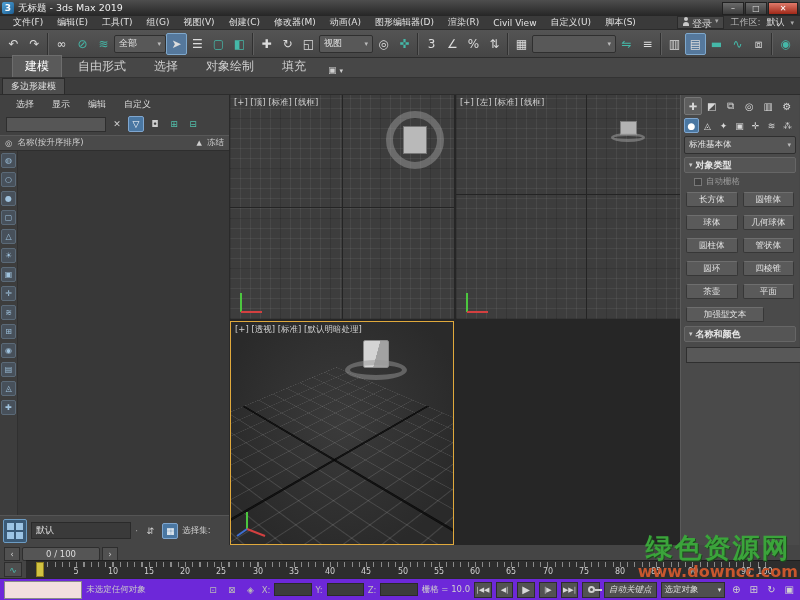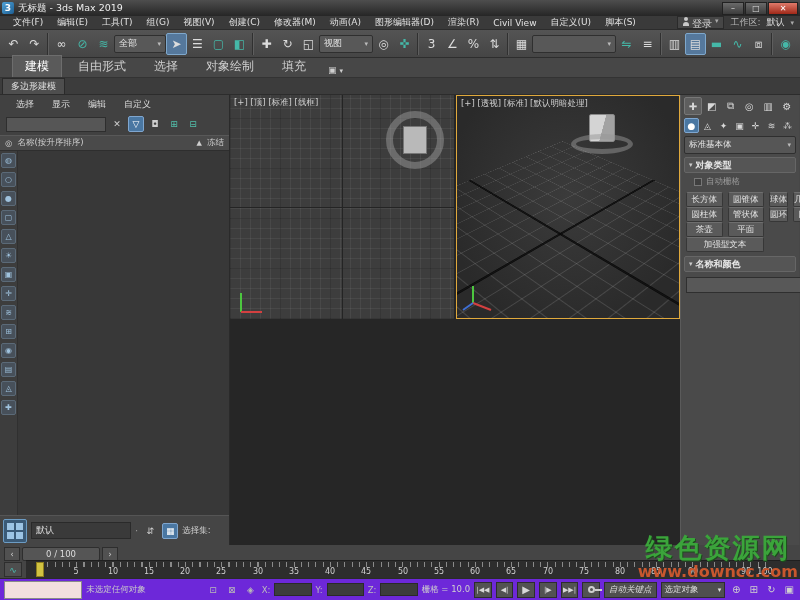--- a/index.html
+++ b/index.html
@@ -113,21 +113,21 @@
   .cp-tab.active { background:#5e5e5e; border:1px solid #777; border-radius:2px; }
   .cp-cat { width:15px; height:15px; display:flex; align-items:center; justify-content:center; font-size:9px; color:#d8d8d8; }
   .cp-cat.active { background:#4a77a2; border:1px solid #7fa6cf; border-radius:2px; color:#fff; }
   .cp-dd { height:18px; background:#565656; border:1px solid #2f2f2f; border-radius:2px; display:flex; align-items:center; padding:0 4px; font-size:8.5px; color:#e5e5e5; }
   .cp-dd .caret { margin-left:auto; font-size:7px; color:#bbb; }
   .rollout { height:16px; background:#555; border:1px solid #666; border-radius:2px; display:flex; align-items:center; padding:0 4px; gap:3px;
     font-size:9px; font-weight:bold; color:#e8e8e8; }
   .rollout .arr { font-size:7px; color:#ccc; }
   .autogrid { display:flex; align-items:center; gap:4px; padding-left:10px; color:#9a9a9a; font-size:8.5px; }
   .chk { width:8px; height:8px; border:1px solid #777; background:#3f3f3f; }
-  .btn-grid { display:grid; grid-template-columns:1fr 1fr 1fr 1fr; gap:0 5px; padding:1px 2px; }
+  .btn-grid { display:grid; grid-template-columns:1fr 1fr; gap:8px 5px; padding:1px 2px; }
   .cp-btn { height:15px; background:#5a5a5a; border:1px solid #373737; border-top-color:#6e6e6e; border-radius:2px;
     font-size:8.5px; color:#e2e2e2; display:flex; align-items:center; justify-content:center; white-space:nowrap; }
   .cp-btn.wide { grid-column:1 / 3; width:78px; }
   .namecolor-row { display:flex; gap:4px; align-items:center; padding:2px 2px; }
   .nc-input { flex:1; height:16px; background:#585858; border:1px solid #2f2f2f; }
 
   
   .trackstrip { height:33px; position:relative; background:#454545; }
   .frame-spinner { position:absolute; left:4px; top:1px; height:15px; display:flex; align-items:center; gap:2px; }
   .spin-btn { width:16px; height:14px; background:#515151; border:1px solid #2e2e2e; color:#ccc; font-size:9px; display:flex; align-items:center; justify-content:center; }
@@ -337,20 +337,33 @@
       <div class="vc-top">
           <i></i>
         </div>
       <svg class="tripod" width="36" height="30">
         <line x1="7" y1="26" x2="7" y2="7" stroke="#4cc63f" stroke-width="2"></line>
         <line x1="7" y1="26" x2="28" y2="26" stroke="#d34040" stroke-width="2"></line>
       </svg>
     </div>
 
 
+    <div class="vp vp-ortho">
+      <div class="axis-v" style="left:58%"></div>
+      <div class="axis-h" style="top:44%"></div>
+      <div class="vp-label">[+] [左] [标准] [线框]</div>
+      <div class="vc-small" style="right:34px;top:26px">
+        <div class="cube"></div>
+          <div class="ring"></div>
+      </div>
+      <svg class="tripod" width="36" height="30">
+        <line x1="7" y1="26" x2="7" y2="7" stroke="#4cc63f" stroke-width="2"></line>
+        <line x1="7" y1="26" x2="28" y2="26" stroke="#d34040" stroke-width="2"></line>
+      </svg>
+    </div>
 
     <div class="vp vp-persp active-vp">
       <div class="persp-stage">
         <div class="persp-plane"></div>
       </div>
       <div class="vp-label">[+] [透视] [标准] [默认明暗处理]</div>
       <div class="vc-persp">
         <div class="cube"></div>
           <div class="ring"></div>
       </div>

